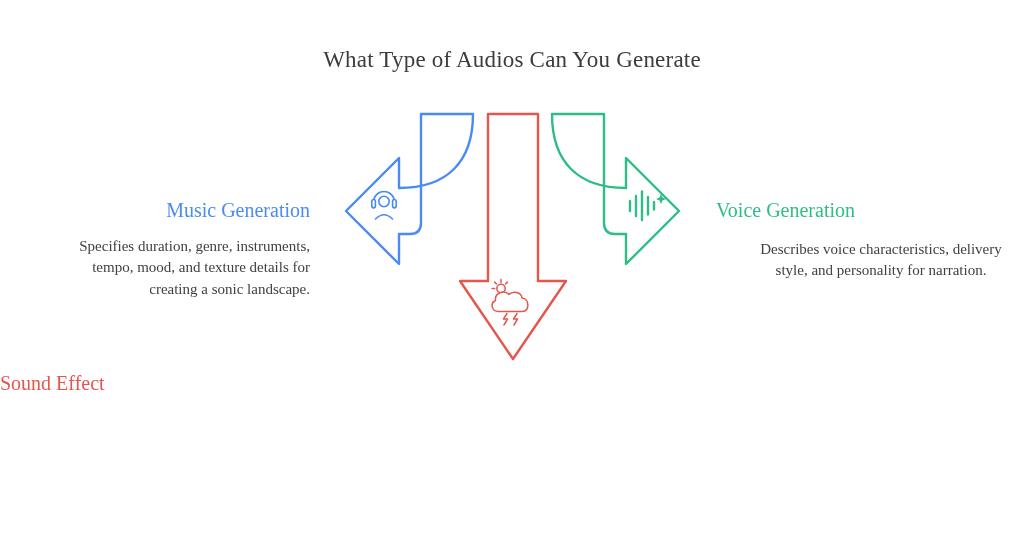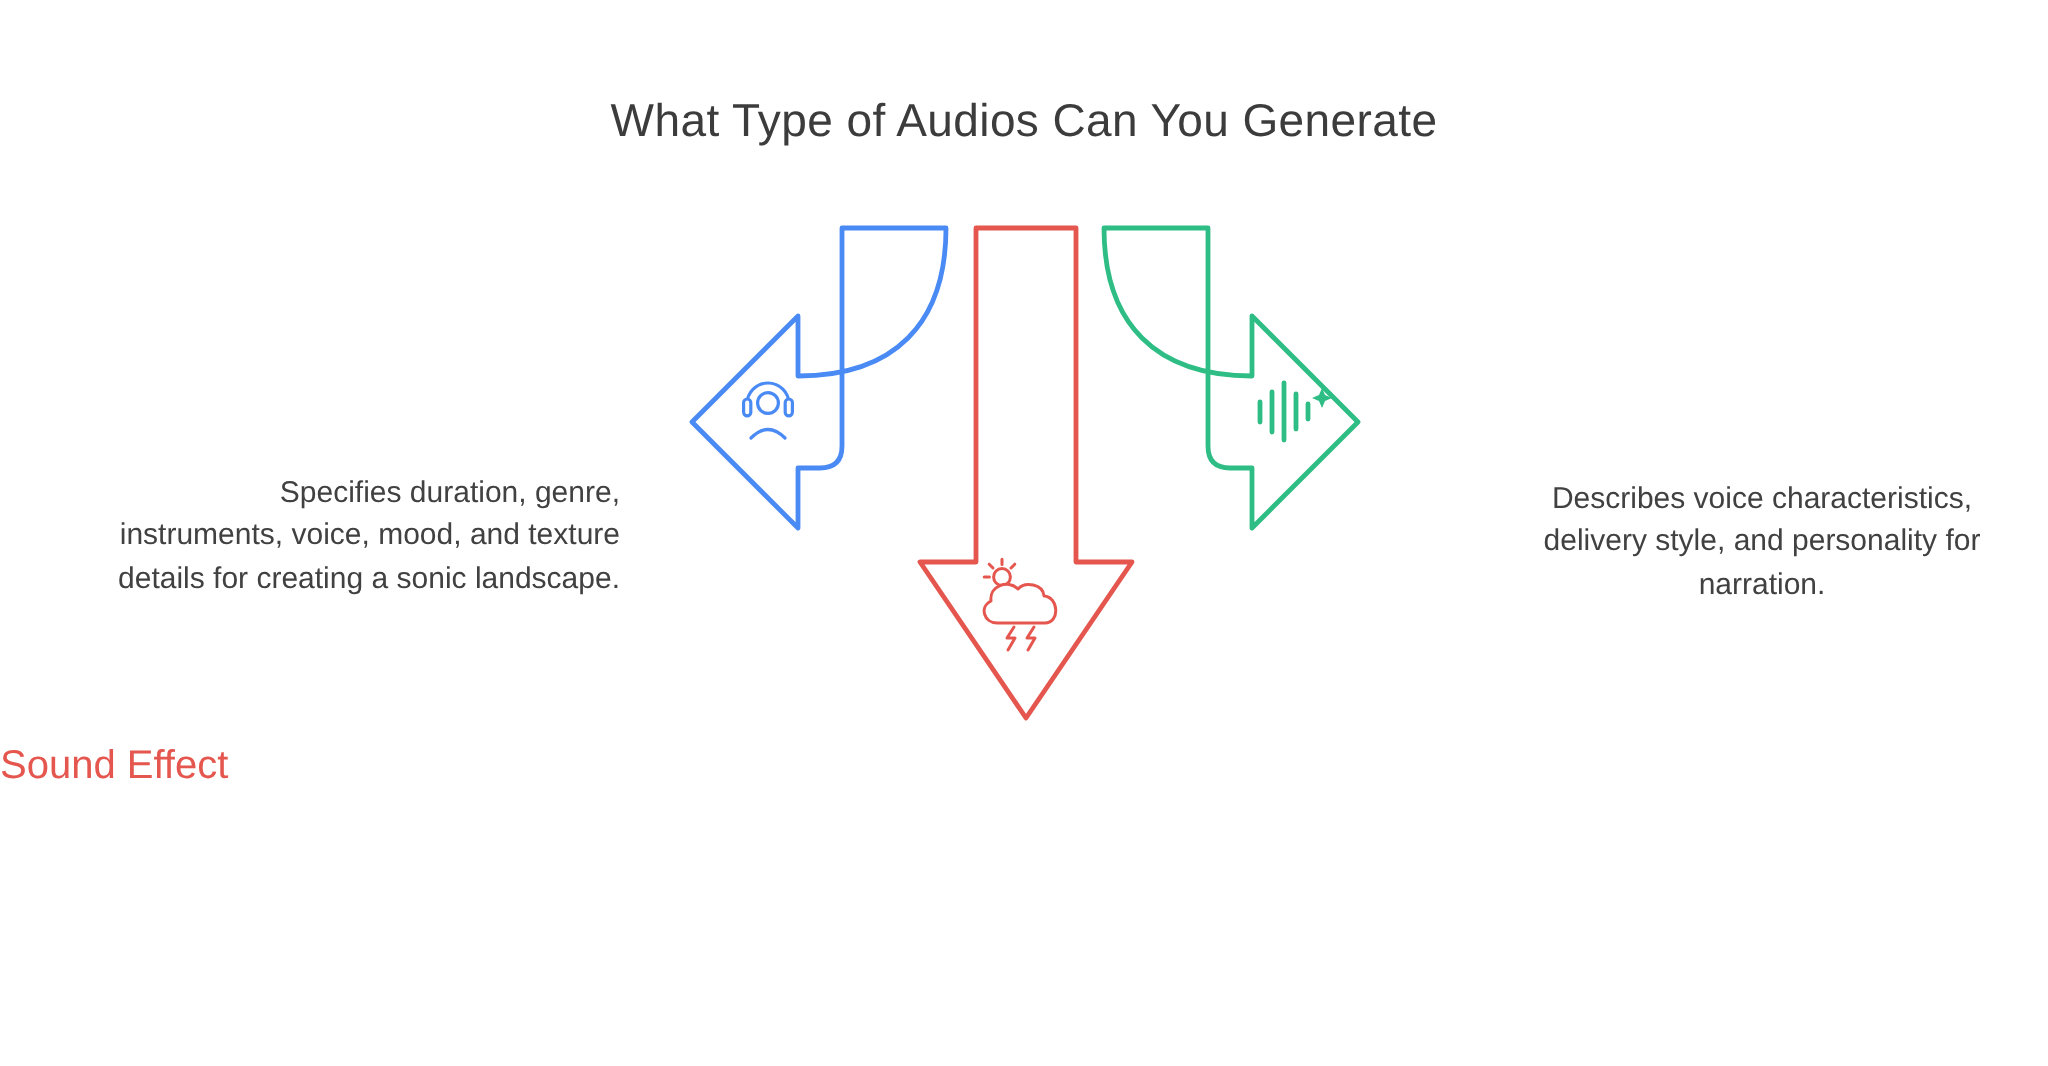--- a/index.html
+++ b/index.html
@@ -1,18 +1,18 @@
 <!DOCTYPE html>
 <html><head>
 <meta charset="utf-8">
 <style>
   html,body{margin:0;padding:0;background:#fff;}
   .canvas{
     position:relative;width:1024px;height:533px;background:#ffffff;
-    font-family:Liberation Sans, sans-serif;overflow:hidden;
+    font-family:Liberation Serif, serif;overflow:hidden;
   }
   .title{
     position:absolute;top:47px;left:0;width:100%;text-align:center;
     font-size:23px;font-weight:500;color:#3c3c3c;letter-spacing:.2px;
   }
   .node-label{position:absolute;font-size:20px;white-space:nowrap;font-weight:400;}
   .node-desc{position:absolute;font-size:15px;line-height:1.42;color:#414141;}
   .music-label{top:199px;right:714px;color:#4a8af4;text-align:right;}
   .music-desc{top:236px;right:714px;width:255px;text-align:right;}
   .voice-label{top:199px;left:716px;color:#2ebd85;}
@@ -60,19 +60,21 @@
           <path d="M 648 197 L 648 214.5"></path>
           <path d="M 654 202 L 654 209.5"></path>
         </g>
         <path d="M 661 194 L 662.5 197.5 L 666 199 L 662.5 200.5 L 661 204 L 659.5 200.5 L 656 199 L 659.5 197.5 Z" fill="#2ebd85"></path>
       </g>
     </g>
   </svg>
 
   <div class="title">What Type of Audios Can You Generate</div>
 
-  <div class="node-desc music-desc">Specifies duration, genre, instruments, voice, mood, and texture details for creating a sonic landscape.</div>
+  <div class="node-label music-label">Music Generation</div>
+  <div class="node-desc music-desc">Specifies duration, genre, instruments, tempo, mood, and texture details for creating a sonic landscape.</div>
 
+  <div class="node-label voice-label">Voice Generation</div>
   <div class="node-desc voice-desc">Describes voice characteristics, delivery style, and personality for narration.</div>
 
   <div class="node-label sound-label">Sound Effect</div>
 
 </div>
 
 </body></html>

